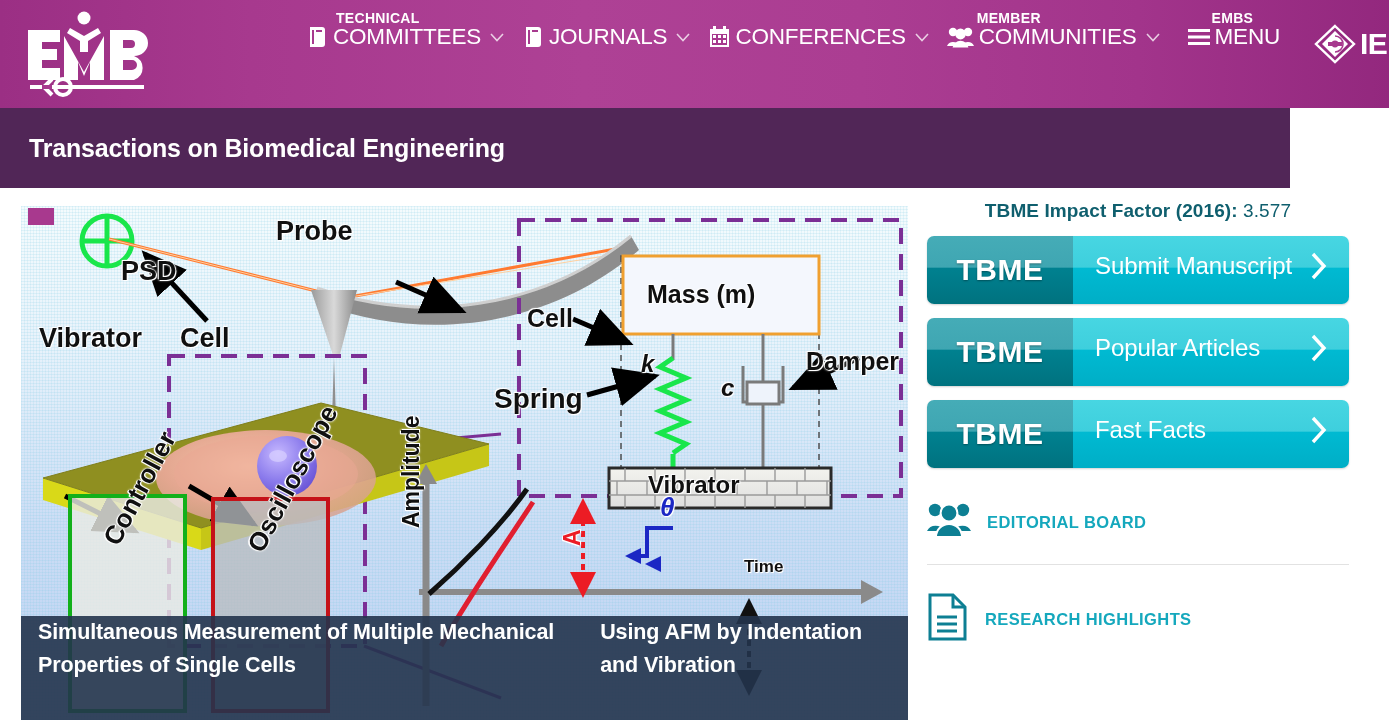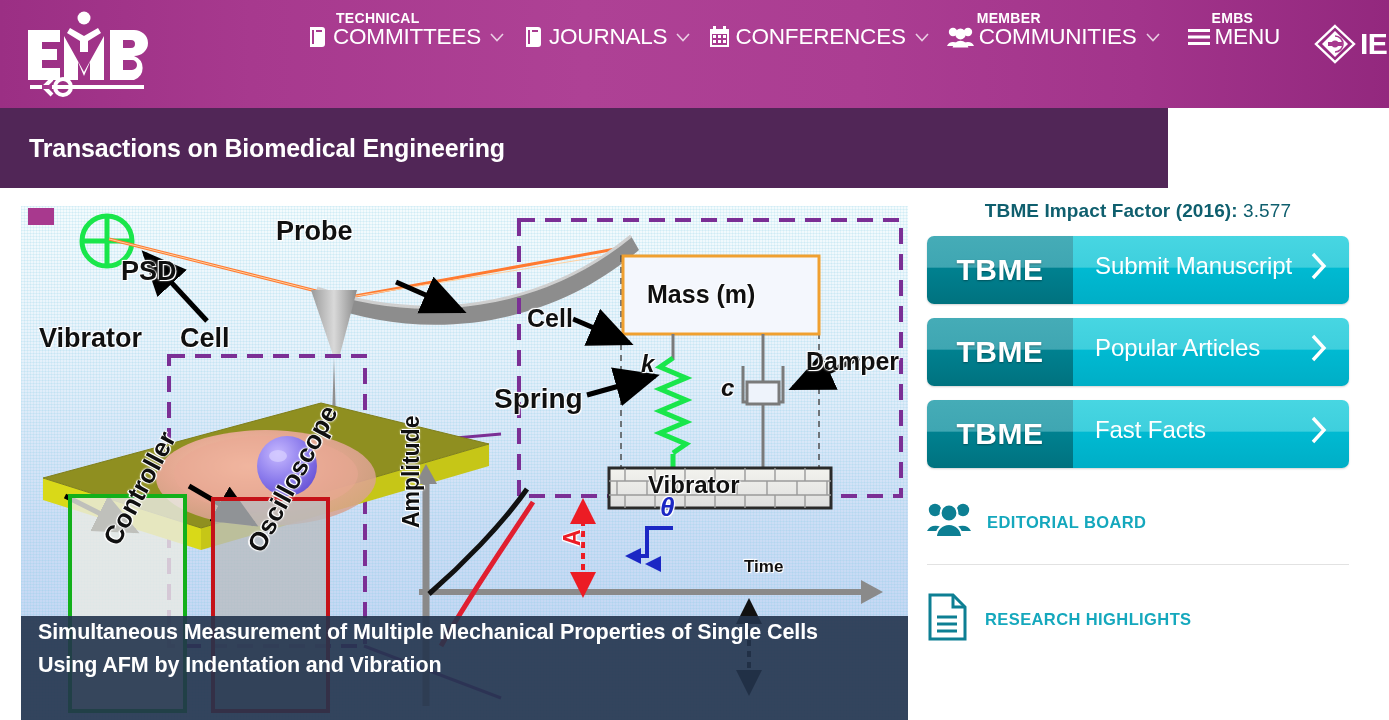--- a/index.html
+++ b/index.html
@@ -65,21 +65,21 @@
     padding-top: 0px;
   }
   .ieee-word {
     font-size: 30px; font-weight: bold; color:#fff;
     letter-spacing: -0.5px; margin-left: 2px;
     font-family: "Liberation Sans", sans-serif;
   }
 
   
   .titlebar {
-    width: 1168px; height: 80px;
+    width: 1290px; height: 80px;
     background: #512657;
     display: flex; align-items: center;
   }
   .titlebar h1 {
     margin-left: 29px;
     color: #ffffff;
     font-size: 25px;
     font-weight: bold;
     letter-spacing: -0.2px;
   }
@@ -128,21 +128,21 @@
     text-shadow: 0 0 2px #fff, 0 0 3px #fff, 1px 1px 0 #fff, -1px -1px 0 #fff;
     white-space: nowrap;
   }
 
   
   .caption {
     position: absolute;
     left: 21px; bottom: 0px;
     width: 887px; height: 104px;
     background: rgba(36,52,76,0.90);
-    display: flex; flex-direction: column; justify-content: flex-start;
+    display: flex; justify-content: flex-end;
     padding: 0 17px;
   }
   .caption span {
     display: block;
     color: #ffffff;
     font-size: 21.5px;
     font-weight: bold;
     line-height: 33px;
     letter-spacing: -0.1px;
   }

